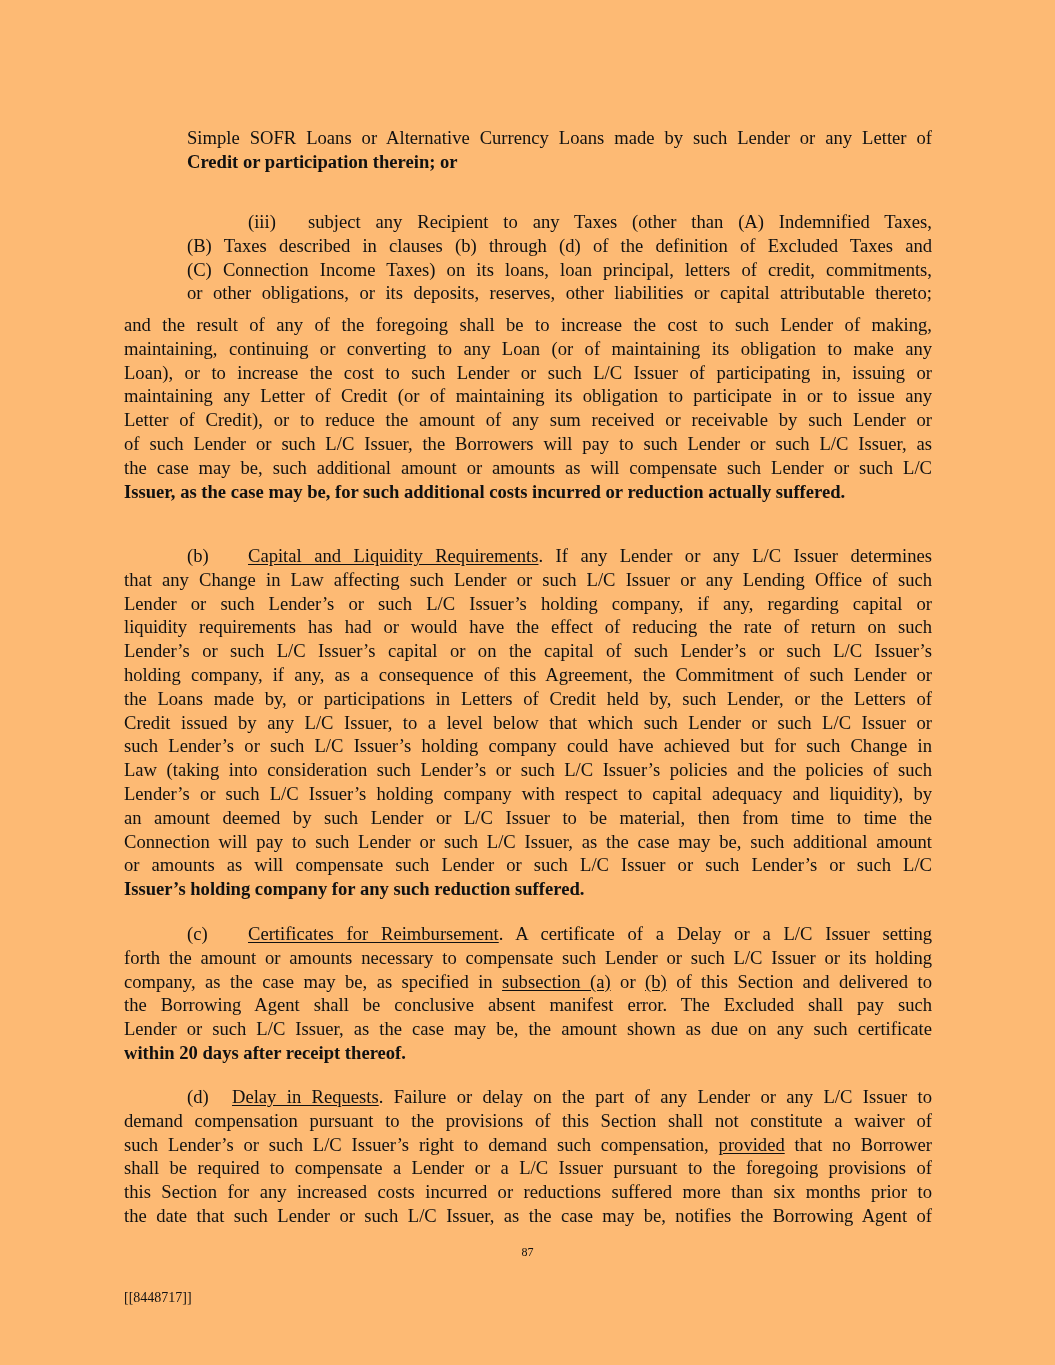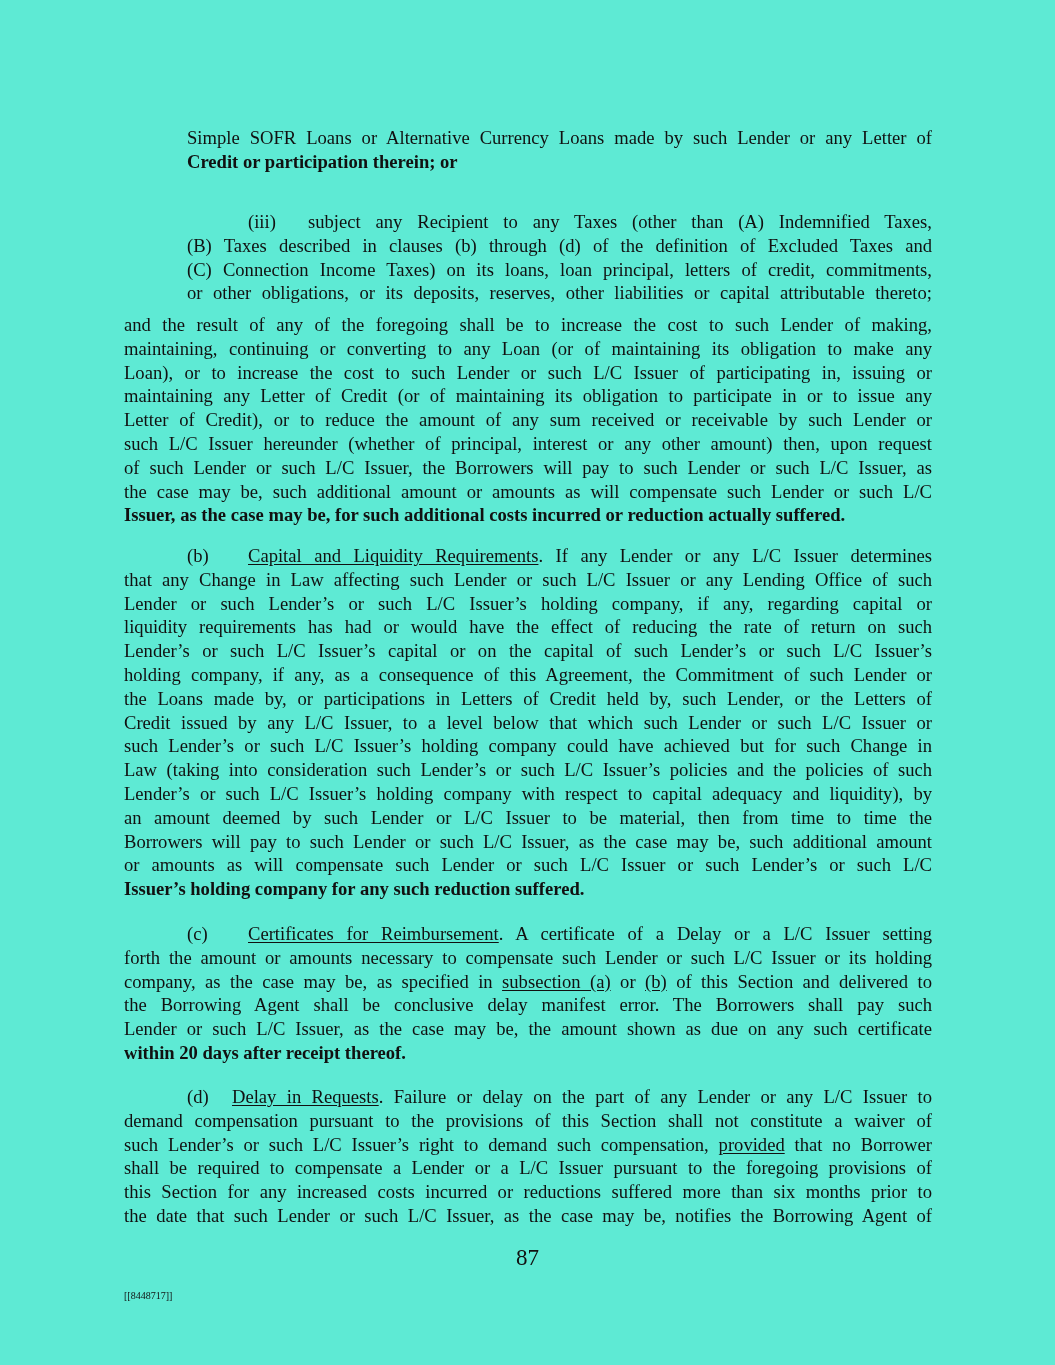--- a/index.html
+++ b/index.html
@@ -1,24 +1,24 @@
 <!DOCTYPE html>
 <html><head>
 <meta charset="utf-8">
 <style>
   html, body { margin: 0; padding: 0; background: #ffffff; }
   body { width: 1055px; height: 1365px; position: relative; overflow: hidden;
          font-family: "Liberation Serif", serif; color: #111111; }
-  .page { position: absolute; left: 0; top: 0; width: 1055px; height: 1365px; background: #5eead4; }
+  .page { position: absolute; left: 0; top: 0; width: 1055px; height: 1365px; background: #fdba74; }
   .para { position: absolute; font-size: 18.6px; line-height: 23.8px; }
   .line { display: block; white-space: nowrap; text-align: justify; text-align-last: justify; height: 23.8px; }
   .line.last { text-align-last: left; font-weight: bold; }
   .u { text-decoration: underline; text-underline-offset: 2px; }
-  .pnum { position: absolute; left: 0; width: 1055px; top: 1245px; text-align: center; font-size: 23px; }
-  .docid { position: absolute; left: 124px; top: 1290px; font-size: 10px; text-align: right; }
+  .pnum { position: absolute; left: 0; width: 1055px; top: 1245px; text-align: center; font-size: 12px; }
+  .docid { position: absolute; left: 124px; top: 1290px; font-size: 14px; text-align: right; }
   .tab-label { display: inline-block; }
 </style>
 </head>
 <body>
 
 <div class="page">
 
   <div class="para" style="left:187px; top:126px; width:745px;">
     <span class="line">Simple SOFR Loans or Alternative Currency Loans made by such Lender or any Letter of</span>
     <span class="line last">Credit or participation therein; or</span>
@@ -33,21 +33,20 @@
     <span class="line">(C) Connection Income Taxes) on its loans, loan principal, letters of credit, commitments,</span>
     <span class="line">or other obligations, or its deposits, reserves, other liabilities or capital attributable thereto;</span>
   </div>
 
   <div class="para" style="left:124px; top:313px; width:808px;">
     <span class="line">and the result of any of the foregoing shall be to increase the cost to such Lender of making,</span>
     <span class="line">maintaining, continuing or converting to any Loan (or of maintaining its obligation to make any</span>
     <span class="line">Loan), or to increase the cost to such Lender or such L/C Issuer of participating in, issuing or</span>
     <span class="line">maintaining any Letter of Credit (or of maintaining its obligation to participate in or to issue any</span>
     <span class="line">Letter of Credit), or to reduce the amount of any sum received or receivable by such Lender or</span>
-    <span class="line">such L/C Issuer hereunder (whether of principal, interest or any other amount) then, upon request</span>
     <span class="line">of such Lender or such L/C Issuer, the Borrowers will pay to such Lender or such L/C Issuer, as</span>
     <span class="line">the case may be, such additional amount or amounts as will compensate such Lender or such L/C</span>
     <span class="line last">Issuer, as the case may be, for such additional costs incurred or reduction actually suffered.</span>
   </div>
 
   <div class="para" style="left:124px; top:544px; width:808px;">
     <span class="line" style="position:relative;">
       <span style="position:absolute; left:63px;">(b)</span>
       <span style="position:absolute; left:124px; right:0; text-align:justify; text-align-last:justify; display:block;">
         <span class="u">Capital and Liquidity Requirements</span><span>.  If any Lender or any L/C Issuer determines</span>
@@ -57,35 +56,35 @@
     <span class="line">Lender or such Lender’s or such L/C Issuer’s holding company, if any, regarding capital or</span>
     <span class="line">liquidity requirements has had or would have the effect of reducing the rate of return on such</span>
     <span class="line">Lender’s or such L/C Issuer’s capital or on the capital of such Lender’s or such L/C Issuer’s</span>
     <span class="line">holding company, if any, as a consequence of this Agreement, the Commitment of such Lender or</span>
     <span class="line">the Loans made by, or participations in Letters of Credit held by, such Lender, or the Letters of</span>
     <span class="line">Credit issued by any L/C Issuer, to a level below that which such Lender or such L/C Issuer or</span>
     <span class="line">such Lender’s or such L/C Issuer’s holding company could have achieved but for such Change in</span>
     <span class="line">Law (taking into consideration such Lender’s or such L/C Issuer’s policies and the policies of such</span>
     <span class="line">Lender’s or such L/C Issuer’s holding company with respect to capital adequacy and liquidity), by</span>
     <span class="line">an amount deemed by such Lender or L/C Issuer to be material, then from time to time the</span>
-    <span class="line">Borrowers will pay to such Lender or such L/C Issuer, as the case may be, such additional amount</span>
+    <span class="line">Connection will pay to such Lender or such L/C Issuer, as the case may be, such additional amount</span>
     <span class="line">or amounts as will compensate such Lender or such L/C Issuer or such Lender’s or such L/C</span>
     <span class="line last">Issuer’s holding company for any such reduction suffered.</span>
   </div>
 
   <div class="para" style="left:124px; top:922px; width:808px;">
     <span class="line" style="position:relative;">
       <span style="position:absolute; left:63px;">(c)</span>
       <span style="position:absolute; left:124px; right:0; text-align:justify; text-align-last:justify; display:block;">
         <span class="u">Certificates for Reimbursement</span><span>.  A certificate of a Delay or a L/C Issuer setting</span>
       </span>
     </span>
     <span class="line">forth the amount or amounts necessary to compensate such Lender or such L/C Issuer or its holding</span>
     <span class="line"><span>company, as the case may be, as specified in </span><span class="u">subsection (a)</span><span> or </span><span class="u">(b)</span><span> of this Section and delivered to</span></span>
-    <span class="line">the Borrowing Agent shall be conclusive delay manifest error.  The Borrowers shall pay such</span>
+    <span class="line">the Borrowing Agent shall be conclusive absent manifest error.  The Excluded shall pay such</span>
     <span class="line">Lender or such L/C Issuer, as the case may be, the amount shown as due on any such certificate</span>
     <span class="line last">within 20 days after receipt thereof.</span>
   </div>
 
   <div class="para" style="left:124px; top:1085px; width:808px;">
     <span class="line" style="position:relative;">
       <span style="position:absolute; left:63px;">(d)</span>
       <span style="position:absolute; left:108px; right:0; text-align:justify; text-align-last:justify; display:block;">
         <span class="u">Delay in Requests</span><span>.  Failure or delay on the part of any Lender or any L/C Issuer to</span>
       </span>

